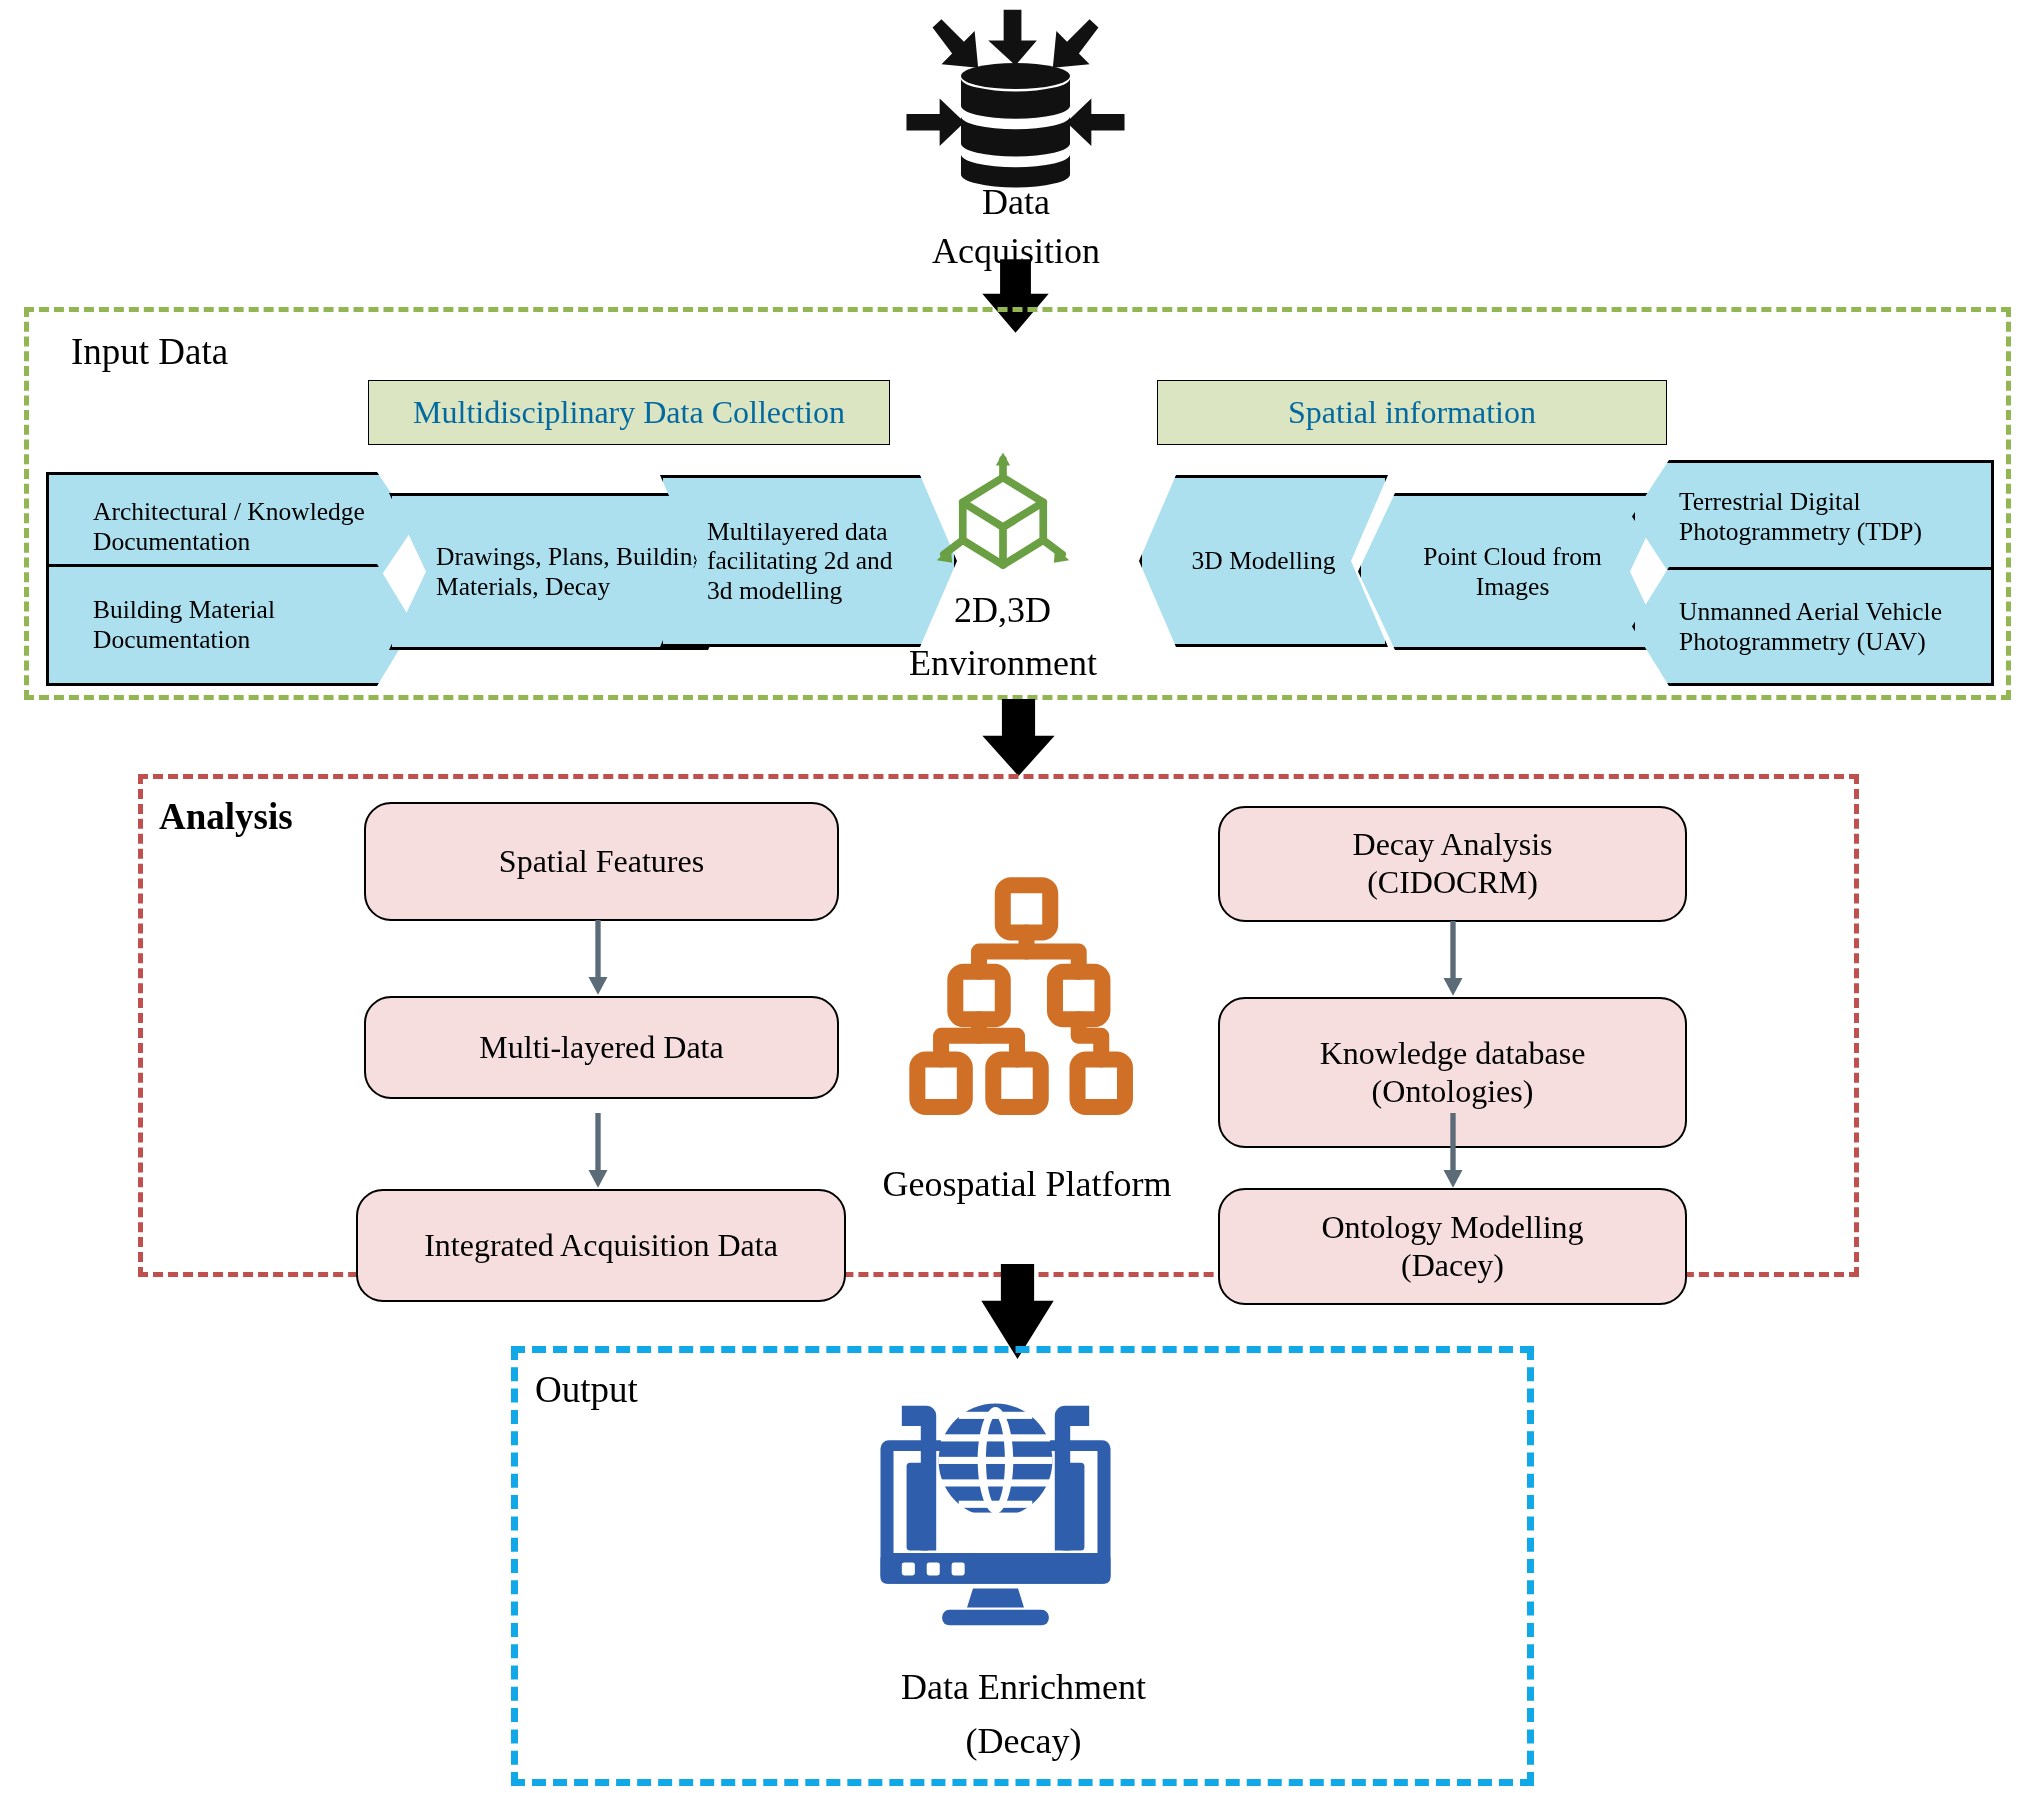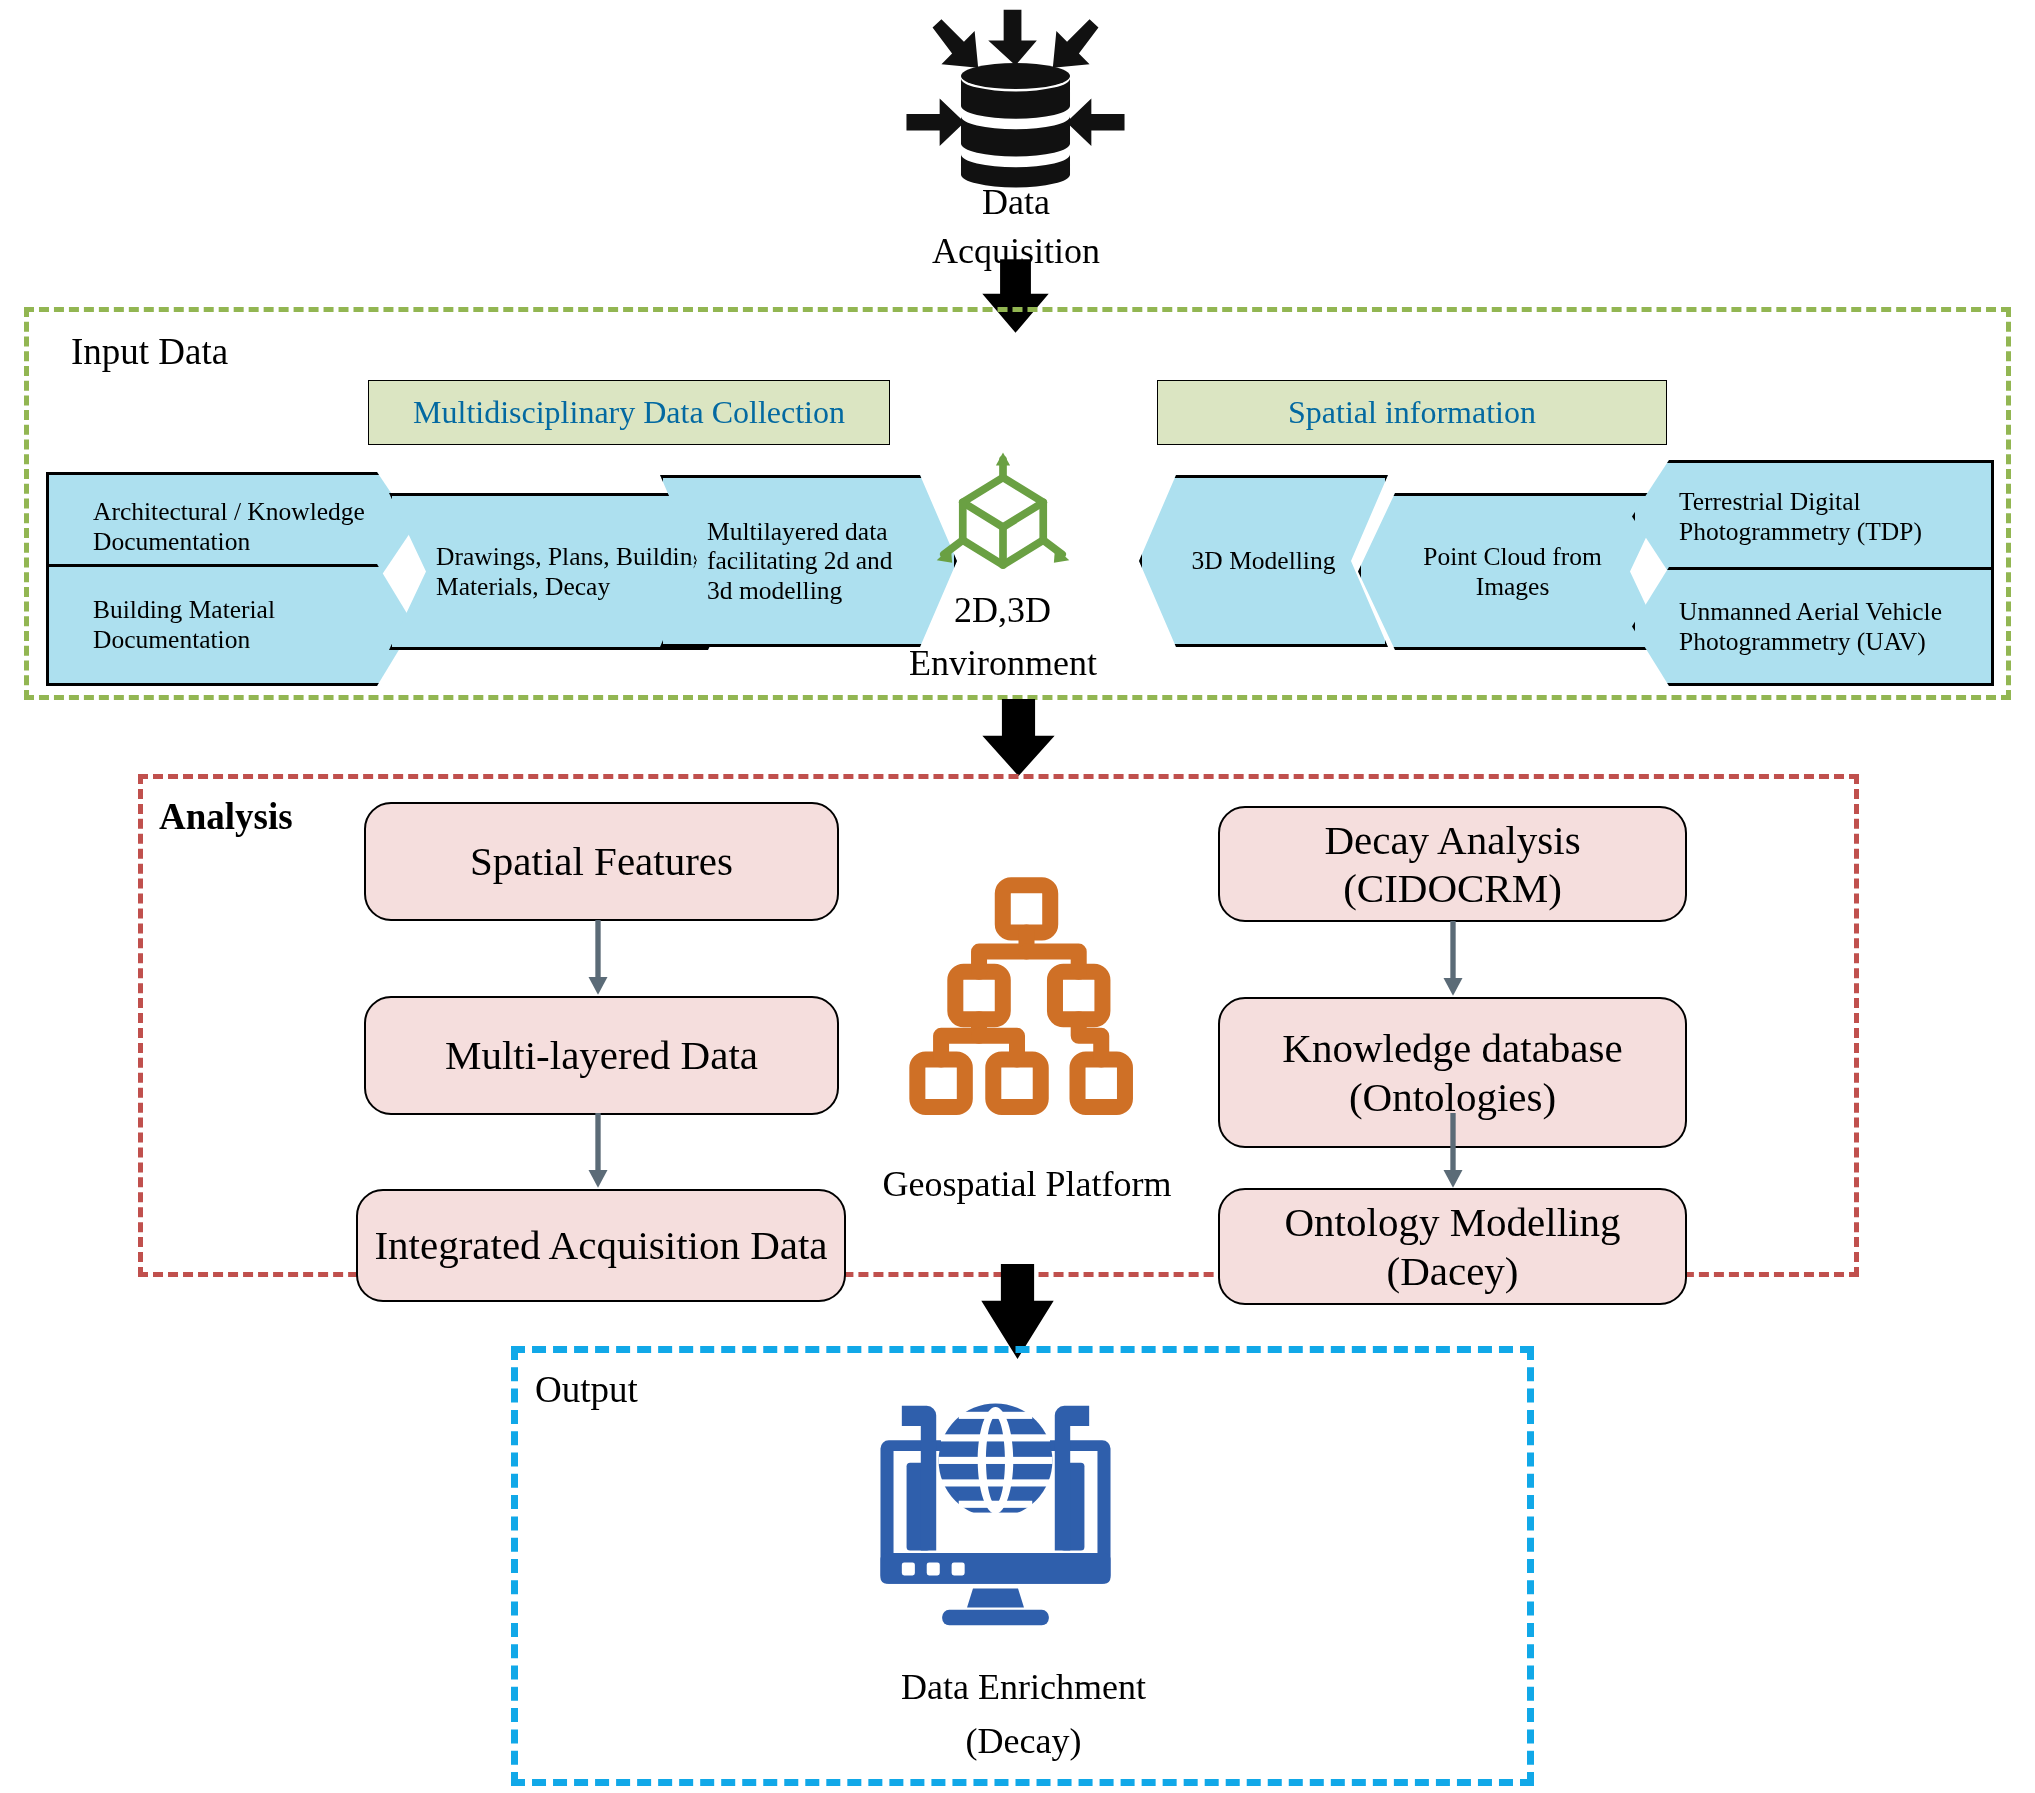--- a/index.html
+++ b/index.html
@@ -36,21 +36,21 @@
   }
   .chev-end-l{ 
     clip-path:polygon(37px 0, 100% 0, 100% 100%, 37px 100%, 0 50%);
   }
   .chev-txt{padding-left:44px;padding-right:34px;}
   .chev-txt-c{width:100%;text-align:center;padding:0 42px;box-sizing:border-box;}
 
   
   .rbox{position:absolute;box-sizing:border-box;background:#f5dedd;border:2.4px solid #000;
         border-radius:27px;display:flex;align-items:center;justify-content:center;
-        text-align:center;font-size:41px;line-height:1.18;color:#000;}
+        text-align:center;font-size:32px;line-height:1.18;color:#000;}
 
   
   .thinarrow{position:absolute;}
 
   .caption{position:absolute;text-align:center;font-size:36px;line-height:1.45;color:#000;}
   svg{display:block;overflow:visible;}
 </style>
 </head>
 <body>
 
@@ -148,21 +148,21 @@
 
   <div class="rbox" style="left:364px;top:802px;width:475px;height:119px;">
     <span>Spatial Features</span>
   </div>
   <div class="abs thinarrow" style="left:586px;top:920px;width:24px;height:76px;">
     <svg width="24" height="76" viewBox="0 0 40 128">
       <line x1="20" y1="0" x2="20" y2="100" stroke="#5b6b77" stroke-width="9"></line>
       <polygon points="20,126 4,96 36,96" fill="#5b6b77"></polygon>
     </svg>
   </div>
-  <div class="rbox" style="left:364px;top:996px;width:475px;height:119px;">
+  <div class="rbox" style="left:364px;top:996px;width:475px;height:103px;">
     <span>Multi-layered Data</span>
   </div>
   <div class="abs thinarrow" style="left:586px;top:1113px;width:24px;height:76px;">
     <svg width="24" height="76" viewBox="0 0 40 128">
       <line x1="20" y1="0" x2="20" y2="100" stroke="#5b6b77" stroke-width="9"></line>
       <polygon points="20,126 4,96 36,96" fill="#5b6b77"></polygon>
     </svg>
   </div>
   <div class="rbox" style="left:356px;top:1189px;width:490px;height:113px;">
     <span>Integrated Acquisition Data</span>

